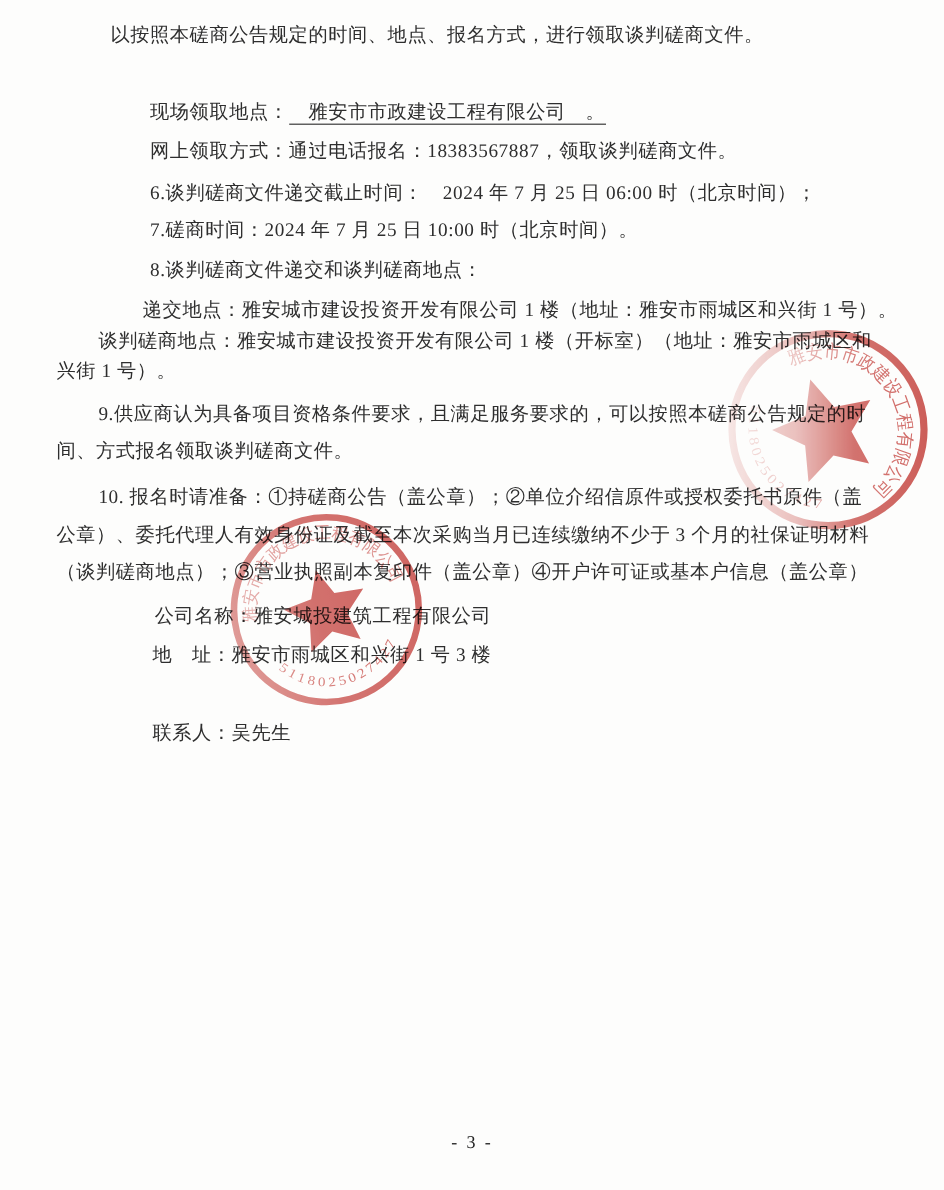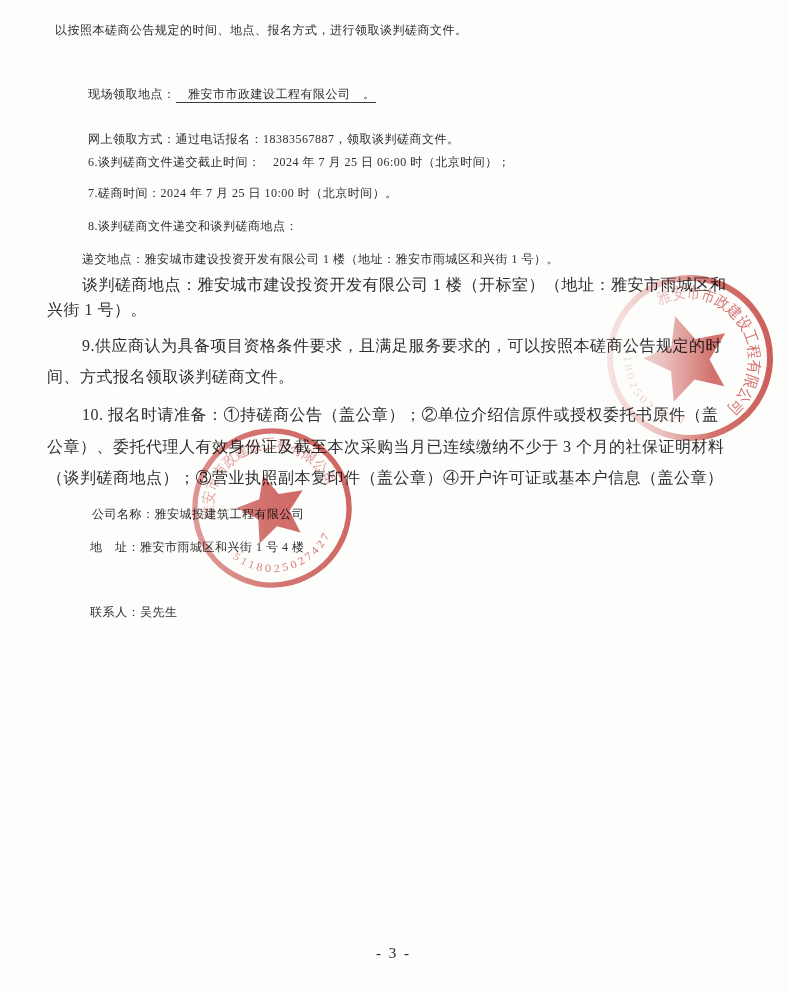--- a/index.html
+++ b/index.html
@@ -9,25 +9,26 @@
     width: 787px;
     height: 992px;
     margin: 0 auto;
     background: #fdfdfc;
     font-family: "Liberation Serif", "DejaVu Serif", serif;
     color: #2e2e2e;
     overflow: hidden;
   }
   .line {
     position: absolute;
-    font-size: 12px;
+    font-size: 16px;
     line-height: 20px;
     height: 20px;
     white-space: nowrap;
     letter-spacing: 0.5px;
+    margin-left: 37px;
   }
   .para {
     position: absolute;
     font-size: 16px;
     letter-spacing: 0.5px;
     left: 47px;
     width: 706px;
   }
   .para .ln { white-space: nowrap; }
   .lh25 .ln { height: 25px; line-height: 25px; }
@@ -60,21 +61,21 @@
 
 <div class="page">
 
   <div class="line" style="left:55px; top:20px;">以按照本磋商公告规定的时间、地点、报名方式，进行领取谈判磋商文件。</div>
 
 
   <div class="line" style="left:88px; top:84px;font-family:Liberation Serif, serif;">
     <span>现场领取地点：</span><span class="u-line">　雅安市市政建设工程有限公司　。</span>
   </div>
 
-  <div class="line" style="left:88px; top:129px;">网上领取方式：通过电话报名：18383567887，领取谈判磋商文件。</div>
+  <div class="line" style="left:88px; top:117px;">网上领取方式：通过电话报名：18383567887，领取谈判磋商文件。</div>
 
   <div class="line" style="left:88px; top:152px;">6.谈判磋商文件递交截止时间：　2024 年 7 月 25 日 06:00 时（北京时间）；</div>
 
   <div class="line" style="left:88px; top:183px;">7.磋商时间：2024 年 7 月 25 日 10:00 时（北京时间）。</div>
 
   <div class="line" style="left:88px; top:216px;">8.谈判磋商文件递交和谈判磋商地点：</div>
 
   <div class="line" style="left:82px; top:249px;">递交地点：雅安城市建设投资开发有限公司 1 楼（地址：雅安市雨城区和兴街 1 号）。</div>
 
   <div class="para lh25 indent-first" style="top:272px;">
@@ -88,21 +89,21 @@
   </div>
 
   <div class="para lh315 indent-first" style="top:399px;">
     <div class="ln">10. 报名时请准备：①持磋商公告（盖公章）；②单位介绍信原件或授权委托书原件（盖</div>
     <div class="ln">公章）、委托代理人有效身份证及截至本次采购当月已连续缴纳不少于 3 个月的社保证明材料</div>
     <div class="ln">（谈判磋商地点）；③营业执照副本复印件（盖公章）④开户许可证或基本户信息（盖公章）</div>
   </div>
 
   <div class="line" style="left:92px; top:504px;">公司名称：雅安城投建筑工程有限公司</div>
 
-  <div class="line" style="left:90px; top:537px;">地　址：雅安市雨城区和兴街 1 号 4 楼</div>
+  <div class="line" style="left:90px; top:537px;">地　址：雅安市雨城区和兴街 1 号 3 楼</div>
 
 
   <div class="line" style="left:90px; top:602px;">联系人：吴先生</div>
 
   <div class="page-num">- 3 -</div>
 
   <svg class="stamp stamp-left" width="168" height="170" viewBox="0 0 168 170">
     <defs>
       <path id="seal-l-text-arc" d="M 25.2 78.9 A 59 59 0 0 1 142.8 78.9" fill="none"></path>
       <path id="seal-l-num-arc" d="M 29.4 116.5 A 63 63 0 0 0 138.6 116.5" fill="none"></path>

